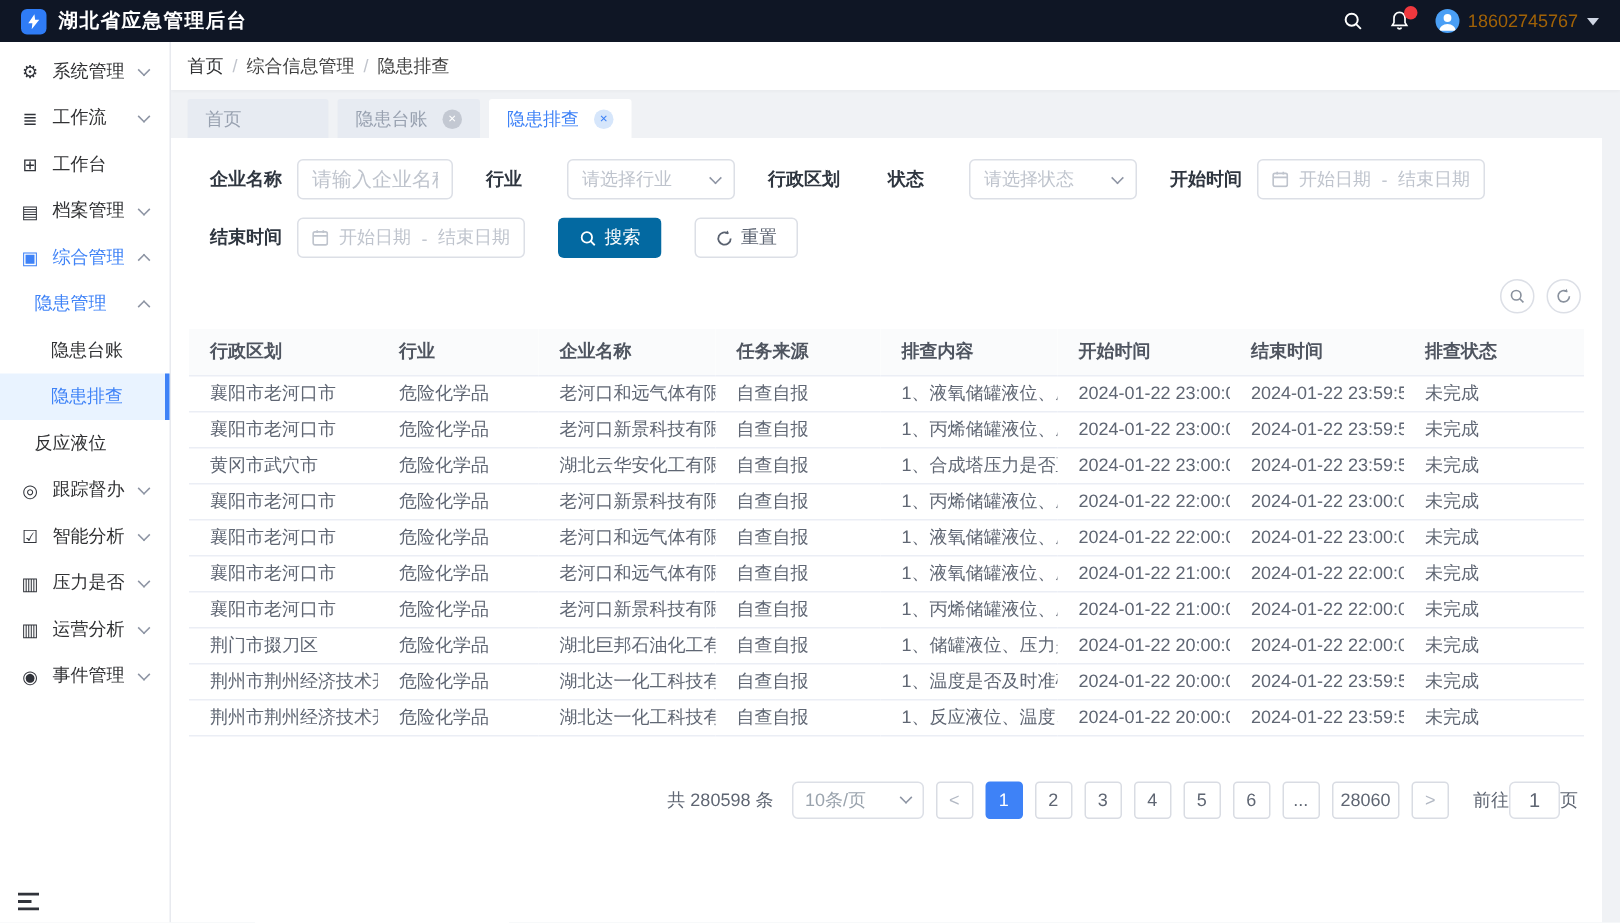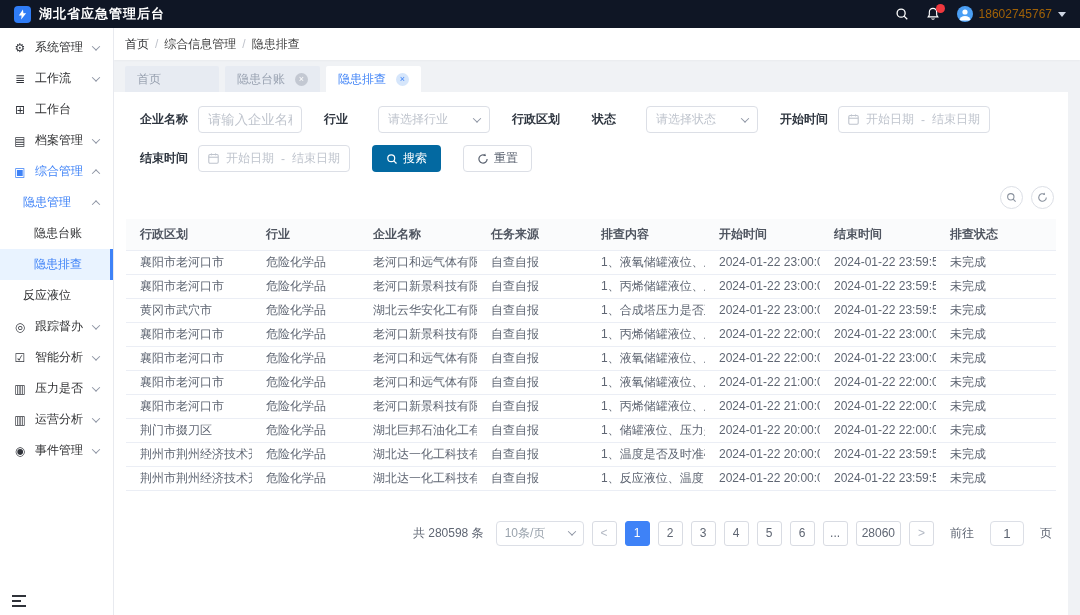--- a/index.html
+++ b/index.html
@@ -81,21 +81,21 @@
   th:nth-child(4){width:110px} th:nth-child(5){width:118px} th:nth-child(6){width:115px}
   th:nth-child(7){width:116px}
 
   
   .pager { display:flex; justify-content:flex-end; align-items:center; gap:8px; padding:30px 4px 0 0; color:#5f6673; }
   .pg-total { margin-right:4px; }
   .pg-size { width:88px; height:25px; border:1px solid #dcdfe6; border-radius:4px; display:flex; align-items:center; justify-content:space-between; padding:0 8px; color:#9aa3ad; cursor:pointer; }
   .pg-btn { min-width:25px; height:25px; border:1px solid #d9dce3; border-radius:3px; background:#fff; display:flex; align-items:center; justify-content:center; cursor:pointer; color:#5f6673; padding:0 5px; }
   .pg-btn.active { background:#3e82f7; border-color:#3e82f7; color:#fff; }
   .pg-btn.nav { color:#b3b9c4; }
-  .pg-jump { display:flex; align-items:center; gap:16px; margin-left:8px; }
+  .pg-jump { display:flex; align-items:center; gap:0; margin-left:8px; }
   .pg-jump input { width:34px; height:25px; border:1px solid #dcdfe6; border-radius:4px; text-align:center; color:#5f6673; outline:none; }
 
   svg { display:block; }
 </style>
 </head>
 <body>
 
 <div class="app">
 
   <div class="topbar">

